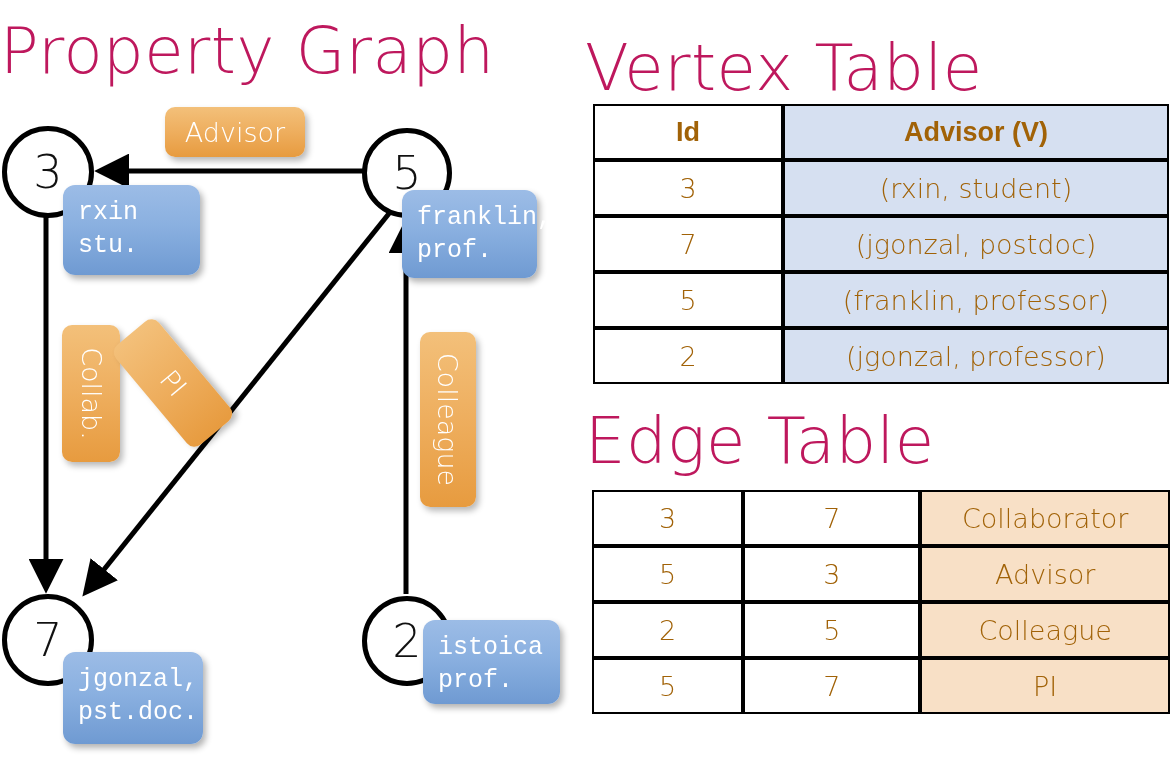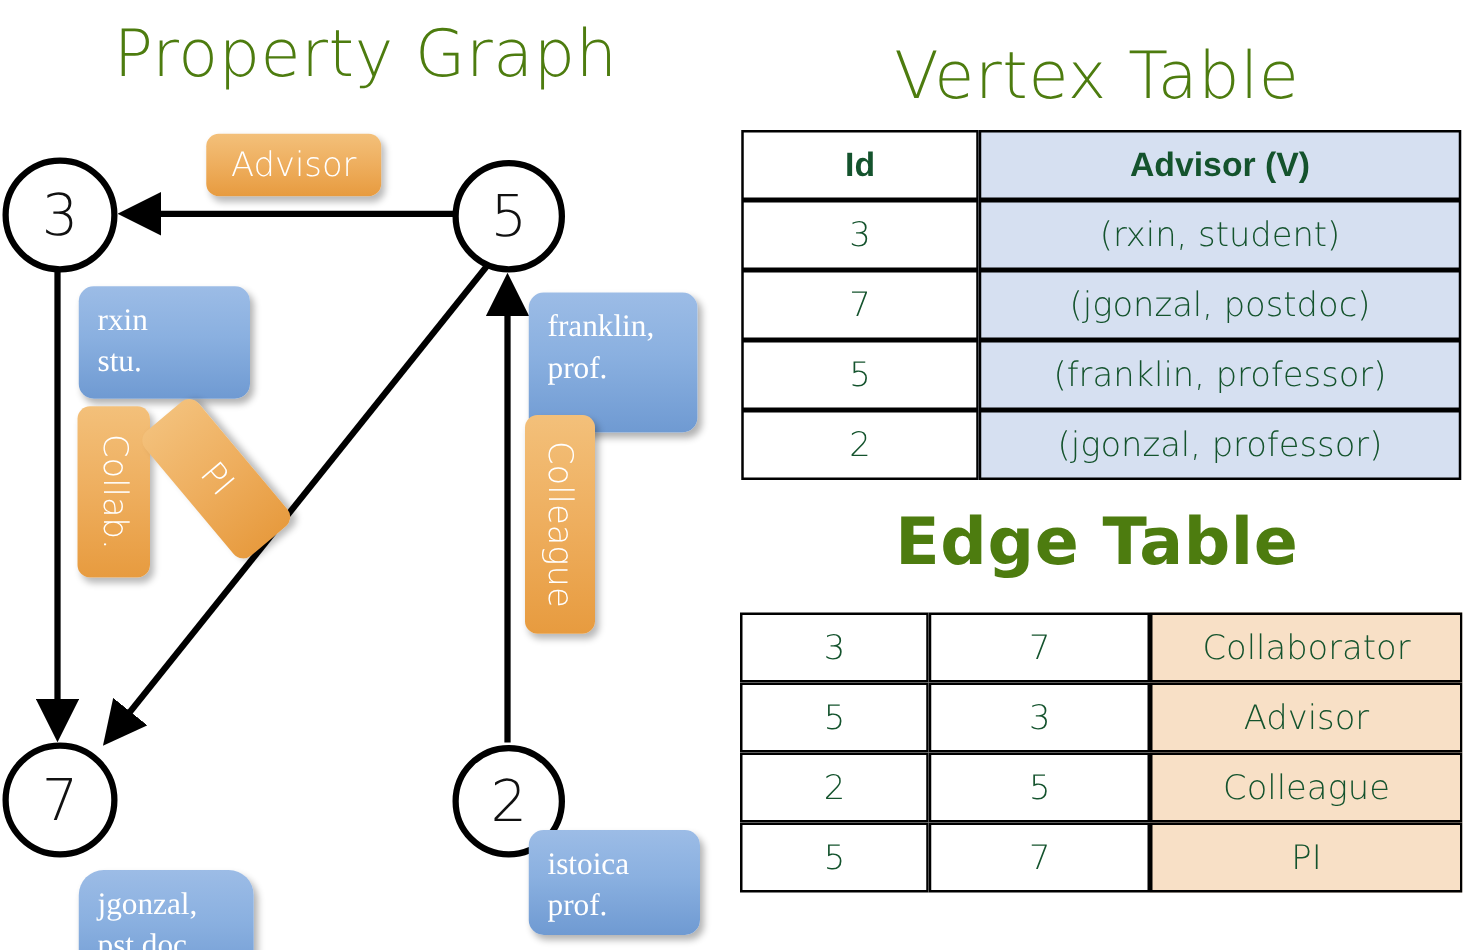--- a/index.html
+++ b/index.html
@@ -14,29 +14,29 @@
     overflow: hidden;
     font-family: "Liberation Sans", sans-serif;
     color: #000;
   }
 
   
   .big-title {
     position: absolute;
     font-family: "DejaVu Sans", sans-serif;
     font-weight: 300;
-    font-size: 52px;
+    font-size: 64px;
     letter-spacing: 0.5px;
-    color: #4d7c0f;
+    color: #be185d;
     white-space: nowrap;
-    text-align: center;
+    text-align: left;
   }
   #title-property-graph { left: 0px;   top: 14px;  width: 585px; }
   #title-vertex-table   { left: 585px; top: 12px;  width: 585px; margin-top: 19px; }
-  #title-edge-table     { left: 585px; top: 404px; width: 585px; font-weight: bold; }
+  #title-edge-table     { left: 585px; top: 404px; width: 585px; }
 
   
   #graph-panel {
     position: absolute;
     left: 0; top: 0;
     width: 585px; height: 760px;
   }
   #graph-edges {
     position: absolute;
     left: 0; top: 0;
@@ -65,32 +65,31 @@
   #node-7 { left: 2px;   top: 594px; width: 92px; height: 92px; }
   #node-2 { left: 362px; top: 596px; width: 90px; height: 90px; }
 
   
   .prop-box {
     position: absolute;
     border-radius: 12px;
     background: linear-gradient(to bottom, #9cbce6 0%, #8ab0e0 45%, #6f9ad2 100%);
     box-shadow: 3px 4px 6px rgba(0,0,0,0.30);
     color: #ffffff;
-    font-family: Liberation Serif, serif;
+    font-family: Liberation Mono, monospace;
     font-weight: 300;
     font-size: 25px;
     line-height: 1.3;
     padding: 12px 0 0 15px;
     box-sizing: border-box;
     z-index: 5;
-    margin-top: 44px;
   }
   #box-rxin     { left: 63px;  top: 185px; width: 137px; height: 90px; }
-  #box-franklin { left: 423px; top: 190px; width: 135px; height: 112px; }
-  #box-jgonzal  { left: 63px;  top: 652px; width: 140px; height: 92px; border-radius: 20px; }
+  #box-franklin { left: 402px; top: 190px; width: 135px; height: 88px; }
+  #box-jgonzal  { left: 63px;  top: 652px; width: 140px; height: 92px; }
   #box-istoica  { left: 423px; top: 620px; width: 137px; height: 84px; }
   .prop-box span { display: block; }
 
   
   .edge-label {
     position: absolute;
     border-radius: 10px;
     background: linear-gradient(to bottom, #f3c07a 0%, #eeae5e 50%, #e79b3f 100%);
     box-shadow: 3px 4px 6px rgba(0,0,0,0.28);
     color: #ffffff;
@@ -129,21 +128,21 @@
     font-family: "DejaVu Sans", sans-serif;
     font-weight: 300;
   }
   .tbl td, .tbl th {
     border: 2px solid #000;
     padding: 0;
     text-align: center;
     vertical-align: middle;
     font-weight: 300;
     font-size: 27px;
-    color: #14532d;
+    color: #a16207;
     background: #ffffff;
   }
   .tbl th {
     font-weight: 700;
     font-family: "Liberation Sans", sans-serif;
     font-size: 27px;
   }
 
   #vertex-table { left: 593px; top: 104px; }
   #vertex-table td, #vertex-table th { height: 52px; }

